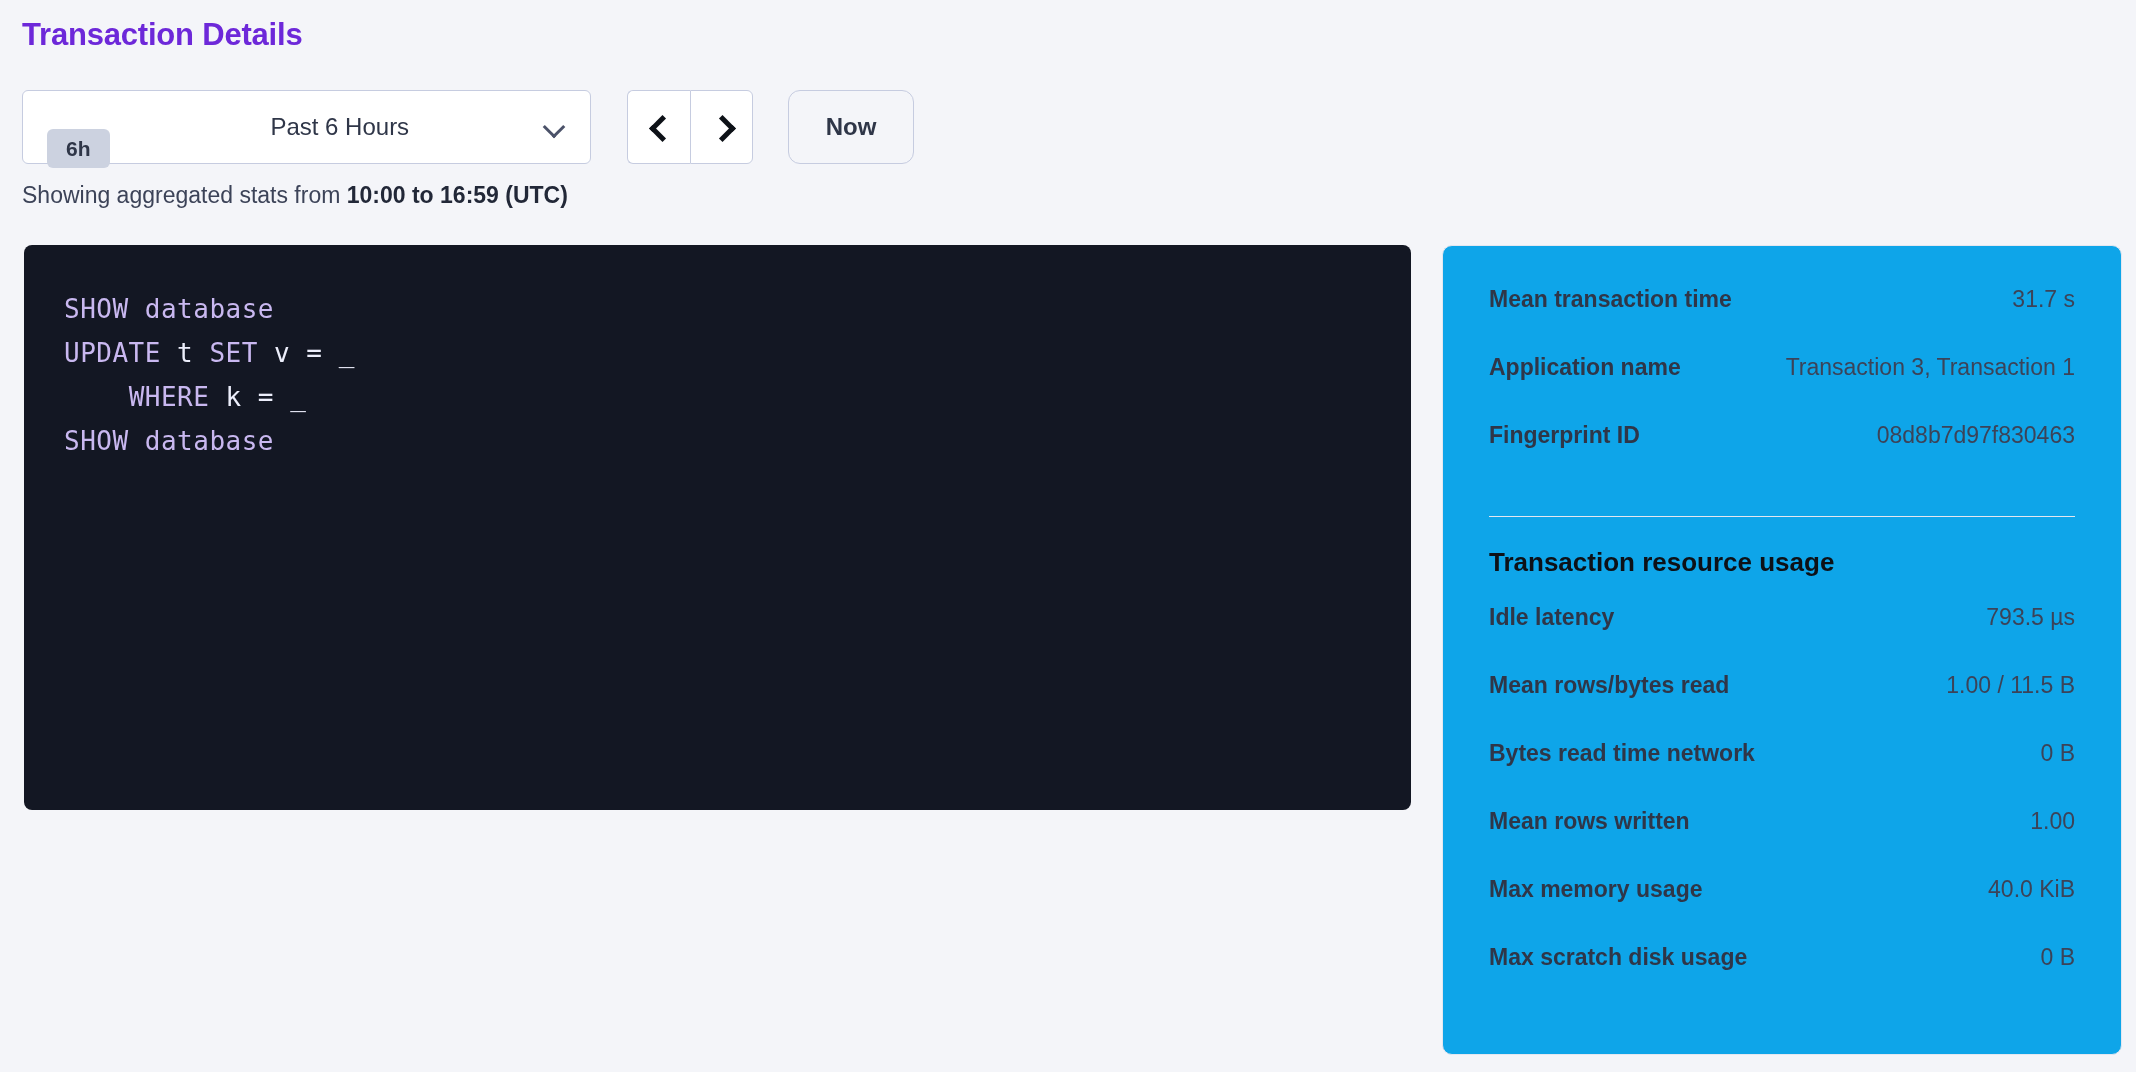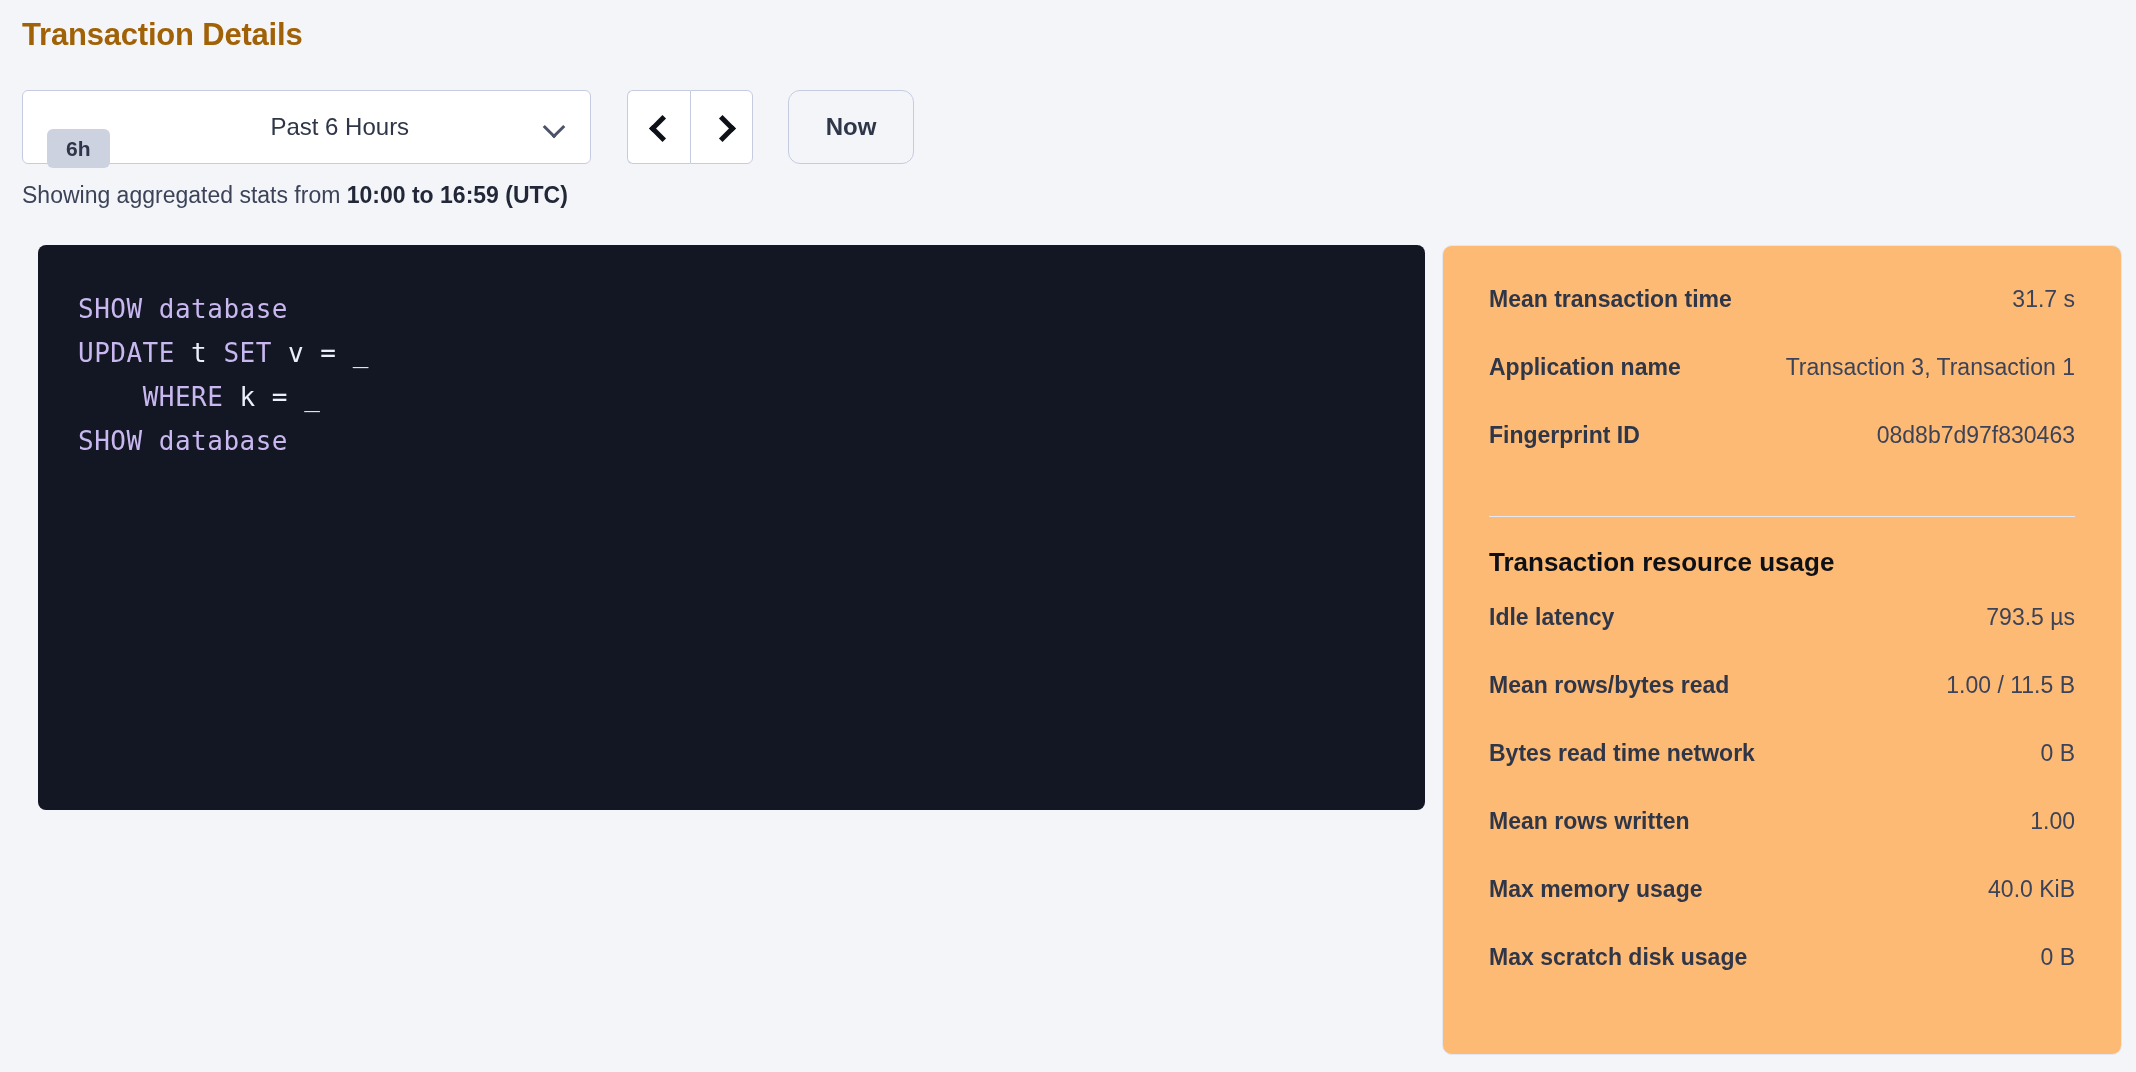--- a/index.html
+++ b/index.html
@@ -22,21 +22,21 @@
   }
 
   
   .page-title {
     position: absolute;
     left: 22px;
     top: 17px;
     font-size: 31px;
     font-weight: bold;
     letter-spacing: -0.2px;
-    color: #a16207;
+    color: #6d28d9;
   }
 
   
   .controls {
     position: absolute;
     left: 22px;
     top: 90px;
     display: flex;
     align-items: flex-start;
     gap: 0;
@@ -151,21 +151,21 @@
     top: 182px;
     font-size: 23px;
     color: #3c4358;
     white-space: nowrap;
   }
   .subtitle b { font-weight: bold; color: #222838; }
 
   
   .code-block {
     position: absolute;
-    left: 38px;
+    left: 24px;
     top: 245px;
     width: 1387px;
     height: 565px;
     background: #131723;
     border-radius: 8px;
     padding: 42px 0 0 40px;
     overflow: hidden;
   }
 
   .code-line {
@@ -179,21 +179,21 @@
   .kw { color: #c9b8f0; }
   .id { color: #eceefb; }
 
   
   .stats-card {
     position: absolute;
     left: 1442px;
     top: 245px;
     width: 680px;
     height: 810px;
-    background: #fdba74;
+    background: #0ea5e9;
     border: 1px solid #e3e7f0;
     border-radius: 10px;
     padding: 40px 46px 0 46px;
   }
 
   .stat-row {
     display: flex;
     align-items: baseline;
     justify-content: space-between;
     gap: 16px;

